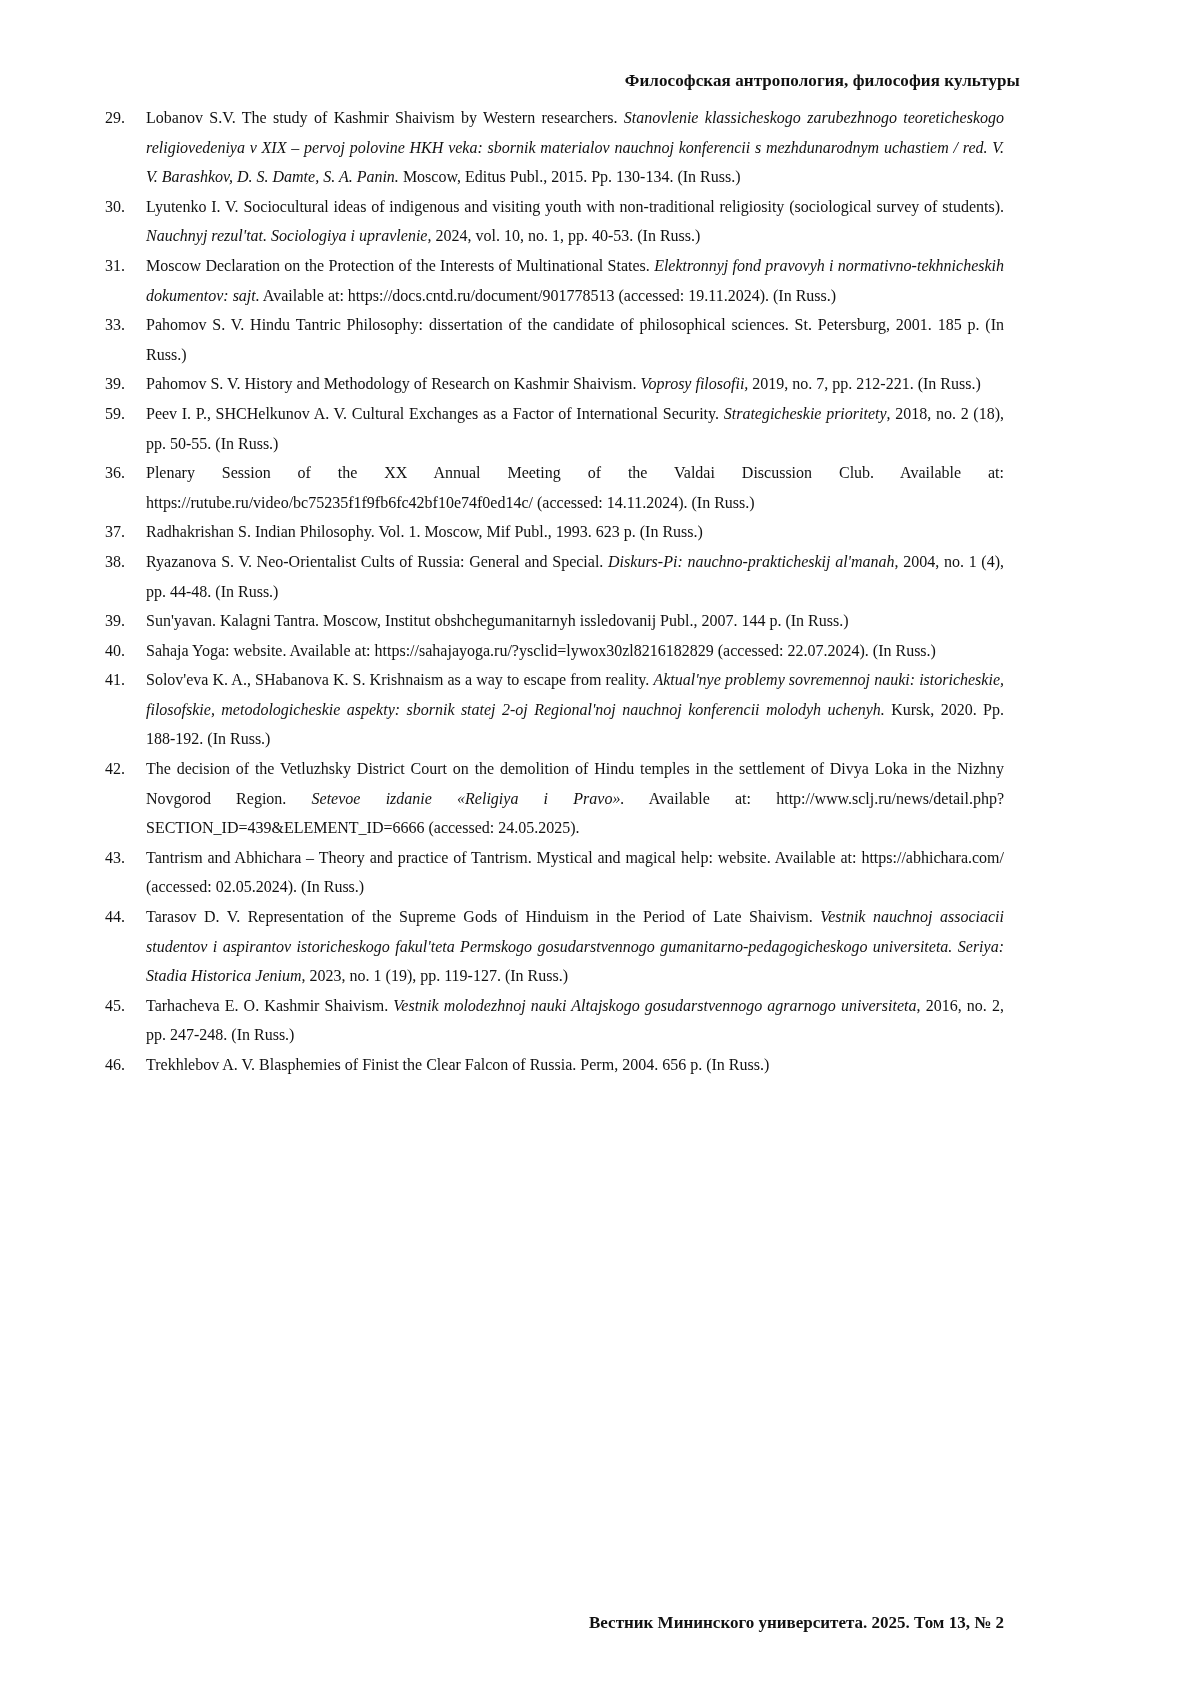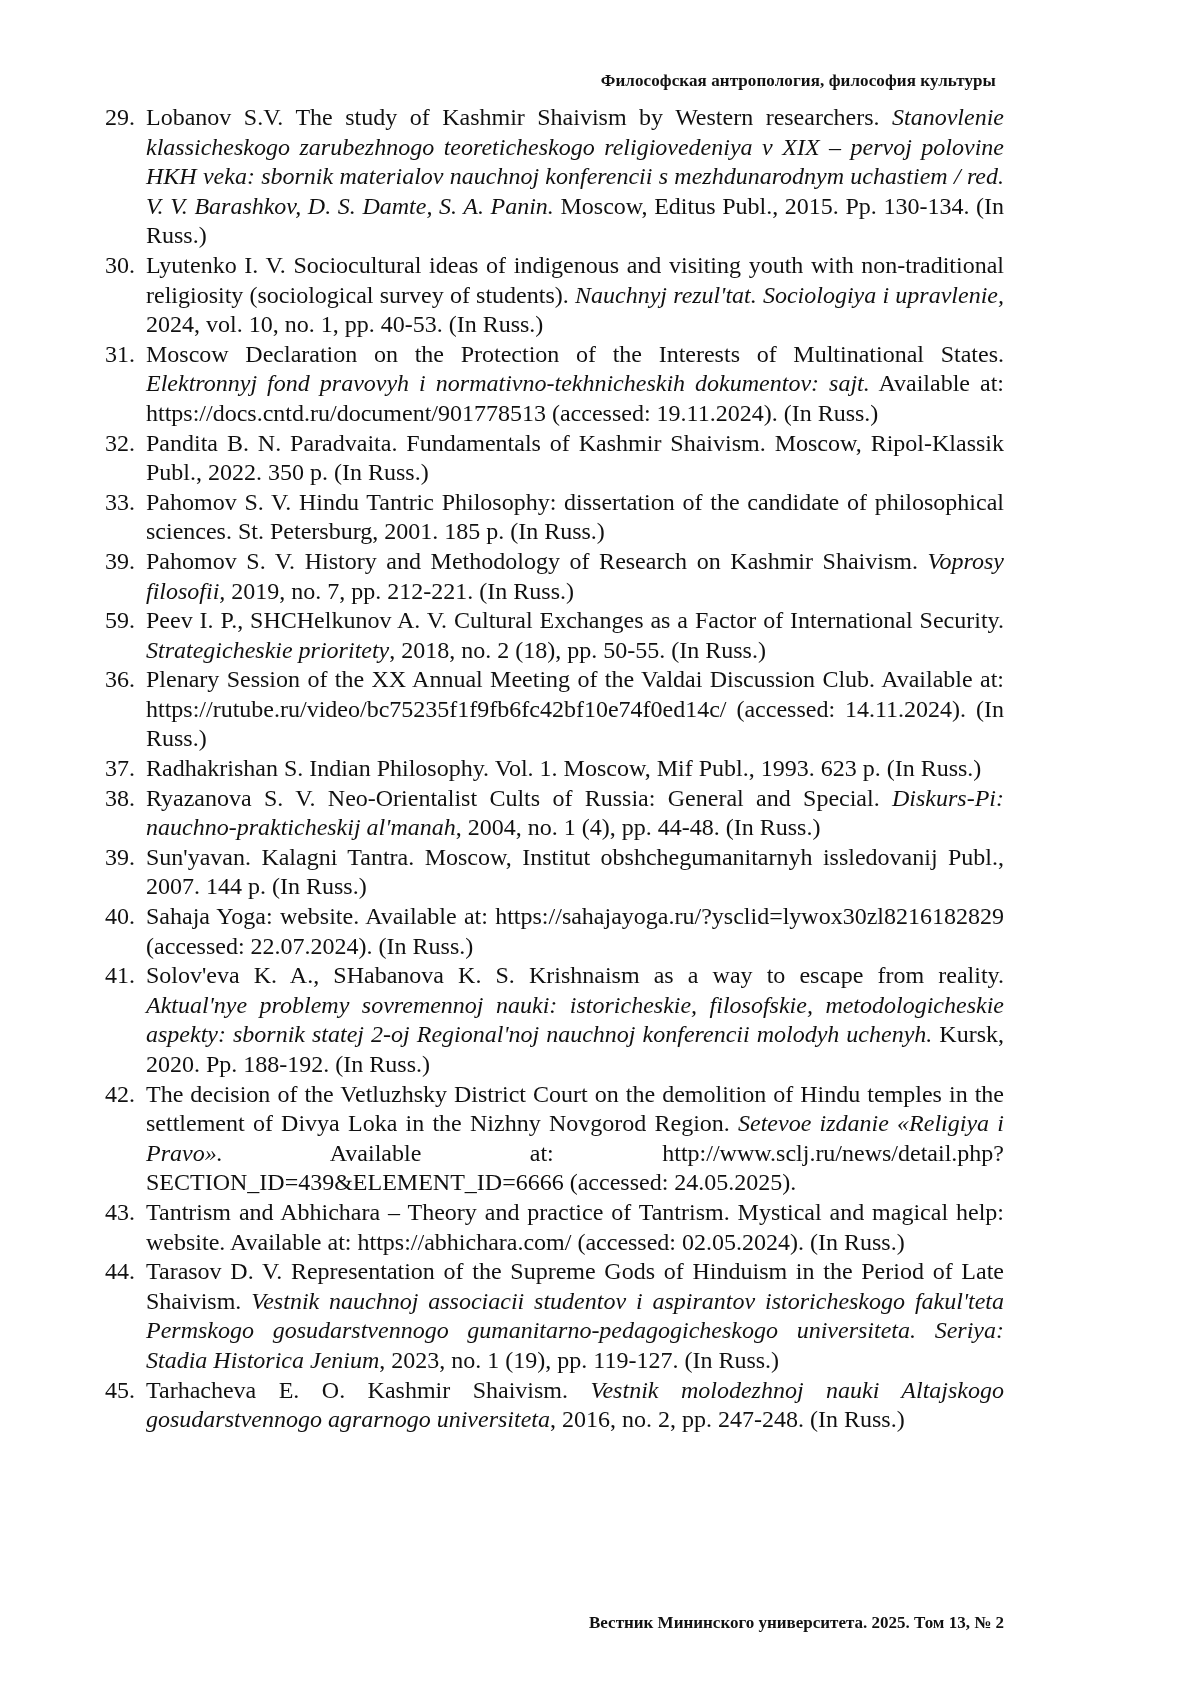--- a/index.html
+++ b/index.html
@@ -1,45 +1,45 @@
 <!DOCTYPE html>
 <html><head>
 <meta charset="utf-8">
 <style>
   html, body { margin: 0; padding: 0; background: #ffffff; }
   body { width: 1200px; height: 1697px; position: relative; overflow: hidden;
          font-family: "Liberation Serif", "DejaVu Serif", serif; color: #111; }
-  .running-head { position: absolute; top: 71px; right: 204px; font-weight: bold;
+  .running-head { position: absolute; top: 71px; right: 180px; font-weight: bold;
          font-size: 17px; letter-spacing: 0.1px; }
   .running-foot { position: absolute; top: 1613px; right: 196px; font-weight: bold;
          font-size: 17px; }
   .refs { position: absolute; top: 103px; left: 105px; width: 899px; margin: 0; padding: 0;
-          list-style: none; font-size: 24px; line-height: 29.6px; }
+          list-style: none; font-size: 16px; line-height: 29.6px; }
   .ref { position: relative; padding-left: 41px; text-align: justify; }
   .ref .num { position: absolute; left: 0; top: 0; }
   .ref .body i { font-style: italic; }
 </style>
 </head>
 <body>
 
 <div class="running-head">Философская антропология, философия культуры</div>
 
 <ol class="refs" id="refs">
     <li class="ref"><span class="num">29.</span><span class="body"><span>Lobanov S.V. The study of Kashmir Shaivism by Western researchers. </span><i>Stanovlenie klassicheskogo zarubezhnogo teoreticheskogo religiovedeniya v XIX – pervoj polovine HKH veka: sbornik materialov nauchnoj konferencii s mezhdunarodnym uchastiem / red. V. V. Barashkov, D. S. Damte, S. A. Panin.</i><span> Moscow, Editus Publ., 2015. Pp. 130-134. (In Russ.)</span></span></li>
     <li class="ref"><span class="num">30.</span><span class="body"><span>Lyutenko I. V. Sociocultural ideas of indigenous and visiting youth with non-traditional religiosity (sociological survey of students). </span><i>Nauchnyj rezul'tat. Sociologiya i upravlenie,</i><span> 2024, vol. 10, no. 1, pp. 40-53. (In Russ.)</span></span></li>
     <li class="ref"><span class="num">31.</span><span class="body"><span>Moscow Declaration on the Protection of the Interests of Multinational States. </span><i>Elektronnyj fond pravovyh i normativno-tekhnicheskih dokumentov: sajt.</i><span> Available at: https://docs.cntd.ru/document/901778513 (accessed: 19.11.2024). (In Russ.)</span></span></li>
-    <li class="ref"><span class="num">32.</span><span class="body"><span>Pandita B. N. Paradvaita. Fundamentals of Kashmir Shaivism. Moscow, Ripol-Klassik Publ., 2022. 350 p. (In Russ.)</span></span></li>
     <li class="ref"><span class="num">33.</span><span class="body"><span>Pahomov S. V. Hindu Tantric Philosophy: dissertation of the candidate of philosophical sciences. St. Petersburg, 2001. 185 p. (In Russ.)</span></span></li>
     <li class="ref"><span class="num">39.</span><span class="body"><span>Pahomov S. V. History and Methodology of Research on Kashmir Shaivism. </span><i>Voprosy filosofii,</i><span> 2019, no. 7, pp. 212-221. (In Russ.)</span></span></li>
     <li class="ref"><span class="num">59.</span><span class="body"><span>Peev I. P., SHCHelkunov A. V. Cultural Exchanges as a Factor of International Security. </span><i>Strategicheskie prioritety</i><span>, 2018, no. 2 (18), pp. 50-55. (In Russ.)</span></span></li>
     <li class="ref"><span class="num">36.</span><span class="body"><span>Plenary Session of the XX Annual Meeting of the Valdai Discussion Club. Available at: https://rutube.ru/video/bc75235f1f9fb6fc42bf10e74f0ed14c/ (accessed: 14.11.2024). (In Russ.)</span></span></li>
     <li class="ref"><span class="num">37.</span><span class="body"><span>Radhakrishan S. Indian Philosophy. Vol. 1. Moscow, Mif Publ., 1993. 623 p. (In Russ.)</span></span></li>
     <li class="ref"><span class="num">38.</span><span class="body"><span>Ryazanova S. V. Neo-Orientalist Cults of Russia: General and Special. </span><i>Diskurs-Pi: nauchno-prakticheskij al'manah</i><span>, 2004, no. 1 (4), pp. 44-48. (In Russ.)</span></span></li>
     <li class="ref"><span class="num">39.</span><span class="body"><span>Sun'yavan. Kalagni Tantra. Moscow, Institut obshchegumanitarnyh issledovanij Publ., 2007. 144 p. (In Russ.)</span></span></li>
     <li class="ref"><span class="num">40.</span><span class="body"><span>Sahaja Yoga: website. Available at: https://sahajayoga.ru/?ysclid=lywox30zl8216182829 (accessed: 22.07.2024). (In Russ.)</span></span></li>
     <li class="ref"><span class="num">41.</span><span class="body"><span>Solov'eva K. A., SHabanova K. S. Krishnaism as a way to escape from reality. </span><i>Aktual'nye problemy sovremennoj nauki: istoricheskie, filosofskie, metodologicheskie aspekty: sbornik statej 2-oj Regional'noj nauchnoj konferencii molodyh uchenyh.</i><span> Kursk, 2020. Pp. 188-192. (In Russ.)</span></span></li>
     <li class="ref"><span class="num">42.</span><span class="body"><span>The decision of the Vetluzhsky District Court on the demolition of Hindu temples in the settlement of Divya Loka in the Nizhny Novgorod Region. </span><i>Setevoe izdanie «Religiya i Pravo».</i><span> Available at: http://www.sclj.ru/news/detail.php?SECTION_ID=439&amp;ELEMENT_ID=6666 (accessed: 24.05.2025).</span></span></li>
     <li class="ref"><span class="num">43.</span><span class="body"><span>Tantrism and Abhichara – Theory and practice of Tantrism. Mystical and magical help: website. Available at: https://abhichara.com/ (accessed: 02.05.2024). (In Russ.)</span></span></li>
     <li class="ref"><span class="num">44.</span><span class="body"><span>Tarasov D. V. Representation of the Supreme Gods of Hinduism in the Period of Late Shaivism. </span><i>Vestnik nauchnoj associacii studentov i aspirantov istoricheskogo fakul'teta Permskogo gosudarstvennogo gumanitarno-pedagogicheskogo universiteta. Seriya: Stadia Historica Jenium</i><span>, 2023, no. 1 (19), pp. 119-127. (In Russ.)</span></span></li>
     <li class="ref"><span class="num">45.</span><span class="body"><span>Tarhacheva E. O. Kashmir Shaivism. </span><i>Vestnik molodezhnoj nauki Altajskogo gosudarstvennogo agrarnogo universiteta</i><span>, 2016, no. 2, pp. 247-248. (In Russ.)</span></span></li>
+    <li class="ref"><span class="num">46.</span><span class="body"><span>Trekhlebov A. V. Blasphemies of Finist the Clear Falcon of Russia. Perm, 2004. 656 p. (In Russ.)</span></span></li>
   </ol>
 
 <div class="running-foot">Вестник Мининского университета. 2025. Том 13, № 2</div>
 
 </body></html>

